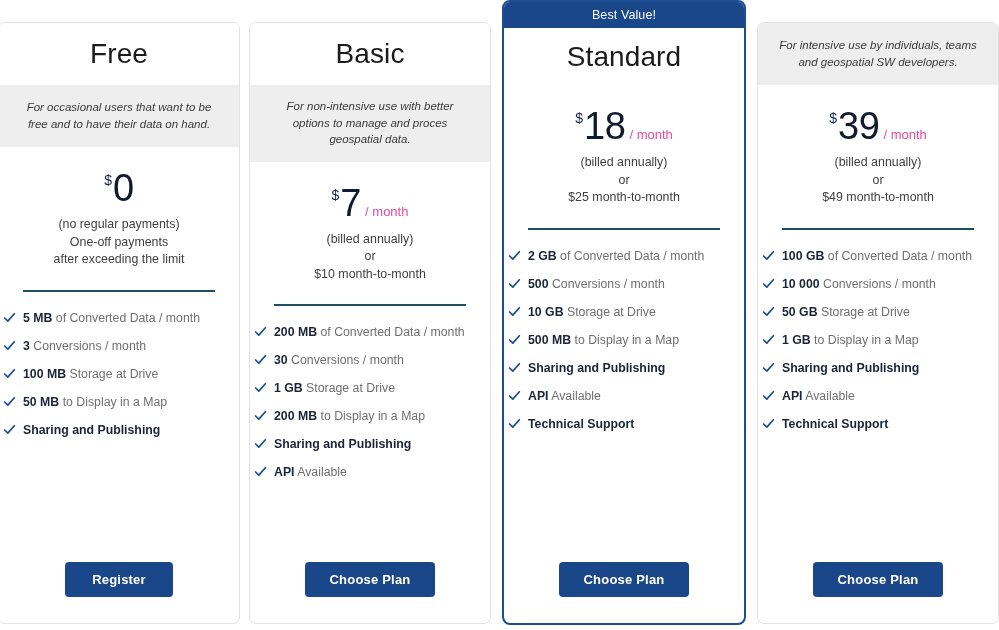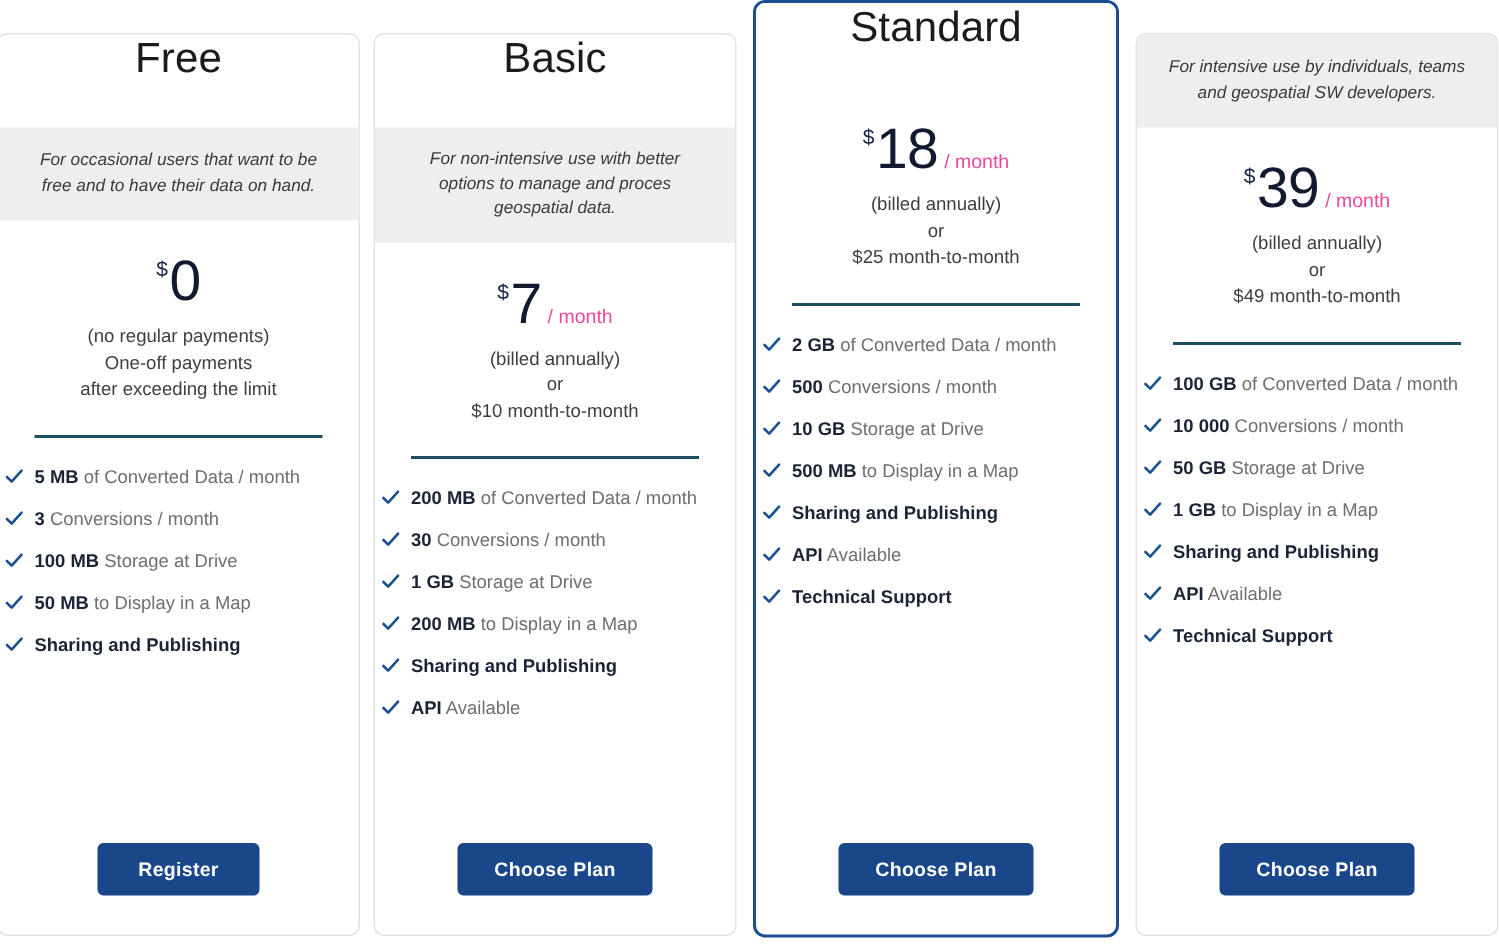--- a/index.html
+++ b/index.html
@@ -83,21 +83,21 @@
     text-align: center;
     font-weight: 400;
     letter-spacing: .1px;
     flex: 0 0 auto;
   }
 
   
   .plan-name-wrap {
     height: 62px;
     display: flex;
-    align-items: flex-start;
+    align-items: center;
     justify-content: center;
     background: #ffffff;
     flex: 0 0 auto;
   }
   .plan-name {
     font-size: 28px;
     font-weight: 400;
     color: #1b1b1b;
     letter-spacing: .1px;
   }
@@ -360,20 +360,21 @@
               </svg>
             </span>
             <span class="feature-text"><b>API</b><span> Available</span></span>
           </li>
         </ul>
         <div class="cta-wrap">
           <button class="cta-button wide">Choose Plan</button>
         </div>
       </div>
       <div class="card c-standard">
+        <div class="banner">Best Value!</div>
         <div class="plan-name-wrap">
           <div class="plan-name">Standard</div>
         </div>
         <div class="price-block">
           <div class="price-line">
             <span class="currency">$</span>
             <span class="amount">18</span>
             <span class="period">/ month</span>
           </div>
           <div class="billing-note" style="white-space: pre-line;">(billed annually)

